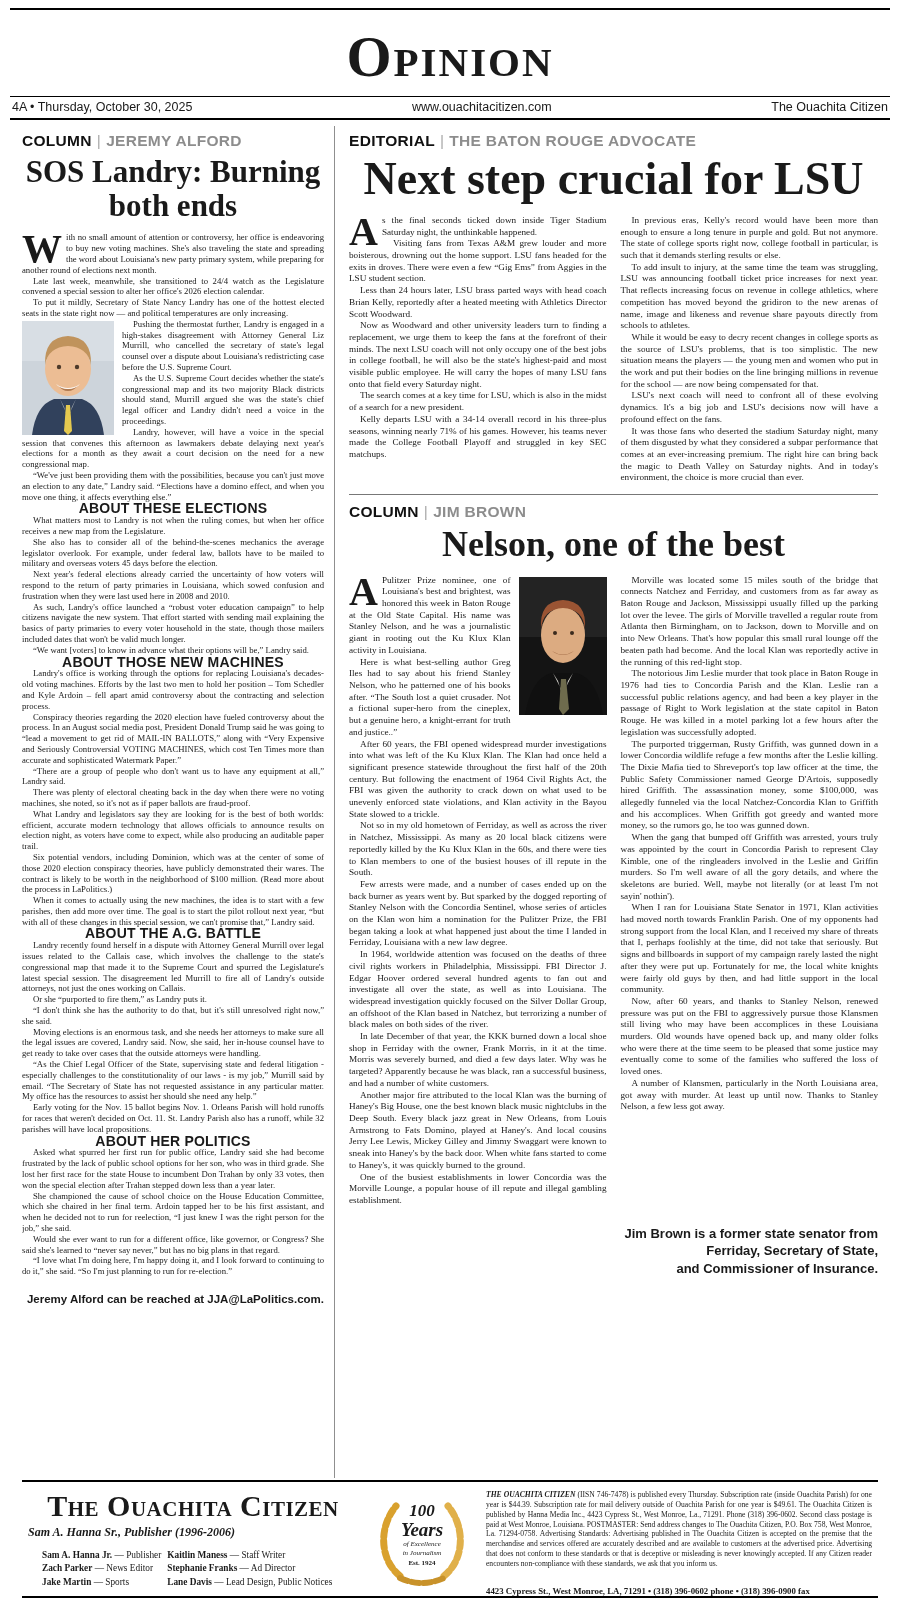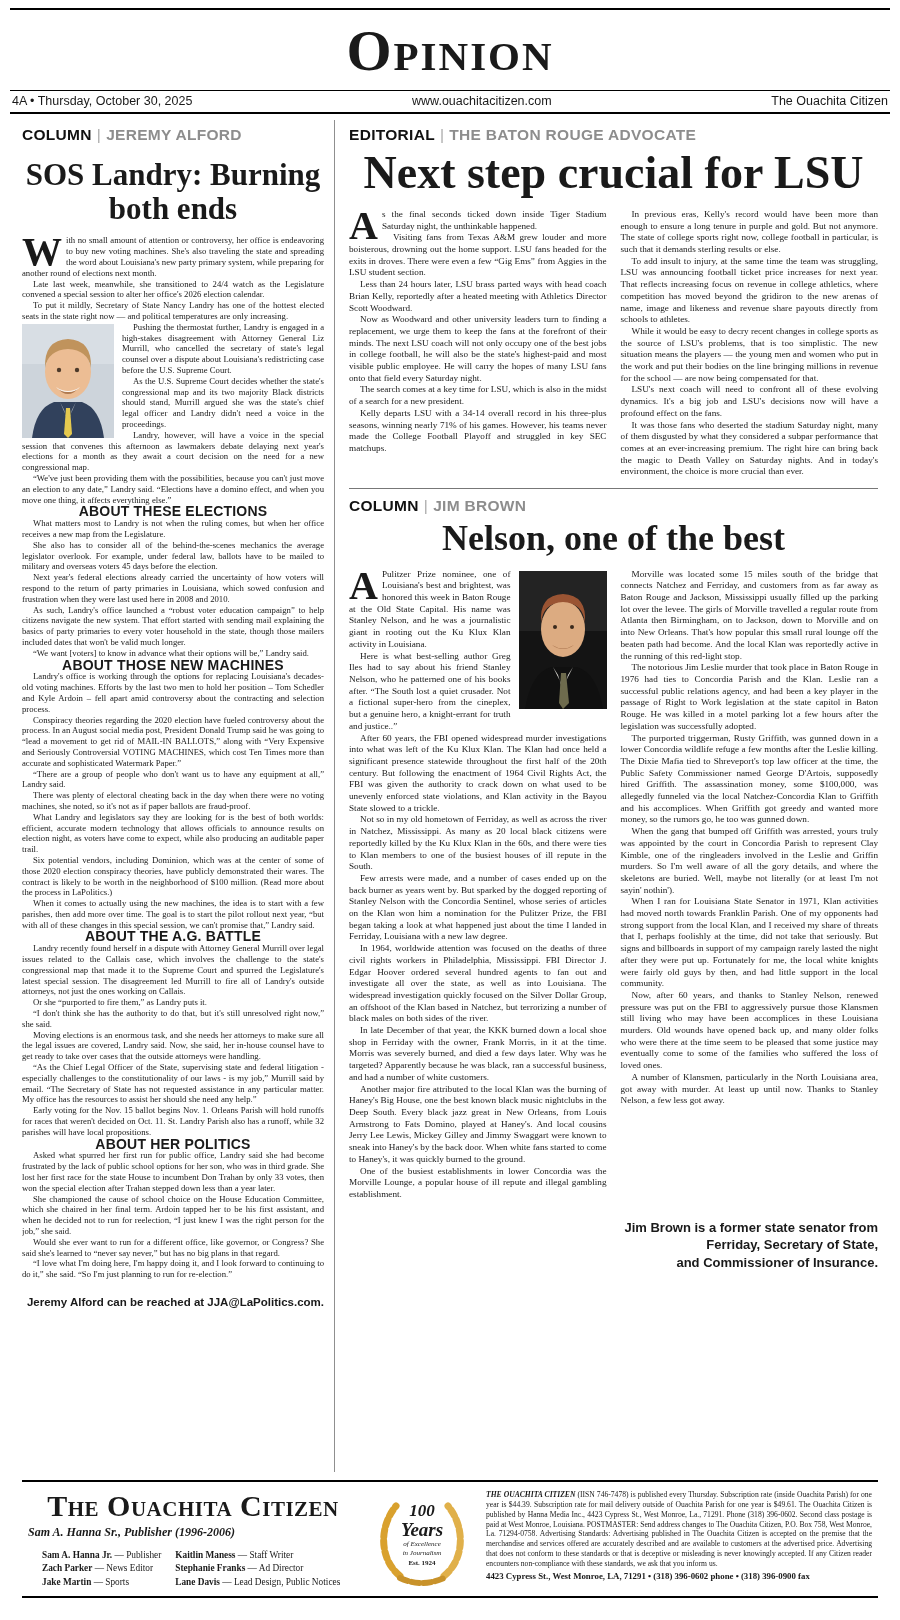--- a/index.html
+++ b/index.html
@@ -5,21 +5,21 @@
   * { box-sizing: border-box; margin: 0; padding: 0; }
   html,body { background:#e8e8e8; }
   .page {
     width:900px; height:1620px; margin:0 auto; background:#fff; color:#1a1a1a;
     position:relative; overflow:hidden;
     font-family:"Liberation Serif", serif;
   }
   .top-rule { border-top:2px solid #000; margin:8px 10px 0; }
   .masthead-title {
     text-align:center; font-variant:small-caps; font-weight:700;
-    font-size:58px; letter-spacing:2px; line-height:1.35; padding-top:2px;
+    font-size:58px; letter-spacing:2px; line-height:1.35; padding-top:8px;
     font-family:"Liberation Serif", serif;
   }
   .thin-rule { border-top:1.5px solid #000; margin:0 10px; }
   .dateline {
     display:flex; justify-content:space-between; align-items:center;
     margin:0 10px; padding:3px 2px 4px;
     font-family:"Liberation Sans", sans-serif; font-size:12.5px; font-weight:500;
   }
   .thick-rule { border-top:2.5px solid #000; margin:0 10px; }
 
@@ -28,21 +28,21 @@
   .v-divider { width:1px; background:#8f8f8f; }
   .col-right { flex:1; padding-left:14px; overflow:hidden; }
 
   .kicker { font-family:"Liberation Sans", sans-serif; font-weight:700; font-size:15.5px;
             letter-spacing:0.3px; padding:6px 0 2px; }
   .kicker .k-label { color:#111; }
   .kicker .k-sep { color:#aaa; font-weight:400; padding:0 5px; }
   .kicker .k-author { color:#8d8d8d; }
 
   .headline { font-weight:700; text-align:center; line-height:1.1; font-family:"Liberation Serif", serif; }
-  .headline-alford { font-size:31px; margin:12px 0 9px; }
+  .headline-alford { font-size:31px; margin:3px 0 9px; }
   .headline-editorial { font-size:46px; margin:2px 0 10px; }
   .headline-brown { font-size:36px; margin:2px 0 10px; }
 
   .article { text-align:justify; }
   .article-alford { font-size:8.7px; line-height:10.8px; }
   .article-right { font-size:9.2px; line-height:11.7px; }
   .body-p { text-indent:11px; }
   .lede { text-indent:0; }
   .dropcap { float:left; font-weight:700; font-size:40px; line-height:30px; padding:2px 4px 0 0; }
   .subhead { font-family:"Liberation Sans", sans-serif; font-size:14px; font-weight:700;
@@ -62,32 +62,32 @@
 
   .footer {
     position:absolute; left:22px; right:22px; top:1480px; height:118px;
     border-top:2.5px solid #000; border-bottom:2.5px solid #000;
     display:flex; gap:12px; align-items:flex-start; padding:8px 6px 4px; overflow:hidden;
   }
   .f-left { width:330px; }
   .nameplate { font-variant:small-caps; font-weight:700; font-size:30px; text-align:center;
                letter-spacing:0.5px; line-height:1.05; }
   .founder { font-weight:700; font-style:italic; font-size:12px; margin:3px 0 9px; }
-  .staff { display:flex; gap:14px; font-size:9.3px; line-height:1.5; padding-left:14px; }
+  .staff { display:flex; gap:6px; font-size:9.3px; line-height:1.5; padding-left:14px; }
   .staff .s-name { font-weight:700; }
   .f-badge { width:104px; height:98px; position:relative; flex-shrink:0; }
   .f-badge svg { position:absolute; inset:0; }
   .badge-text { position:absolute; inset:0; text-align:center; padding-top:12px; line-height:1; }
   .badge-100 { font-size:17px; font-weight:700; font-style:italic; }
   .badge-years { font-size:19px; font-style:italic; font-weight:700; margin-top:1px; }
   .badge-small { font-size:7px; font-style:italic; margin-top:2px; }
   .badge-est { font-size:7px; font-weight:700; margin-top:3px; }
   .f-fine { flex:1; font-size:7.6px; line-height:1.3; text-align:justify; }
   .f-fine .lead { font-weight:700; font-style:italic; }
-  .f-addr { font-weight:700; font-size:8.8px; margin-top:2px; }
+  .f-addr { font-weight:700; font-size:8.8px; margin-top:17px; }
 </style>
 </head>
 <body>
 
 <div class="page">
 
   <div class="top-rule"></div>
 
   <div class="masthead-title">Opinion</div>
 

